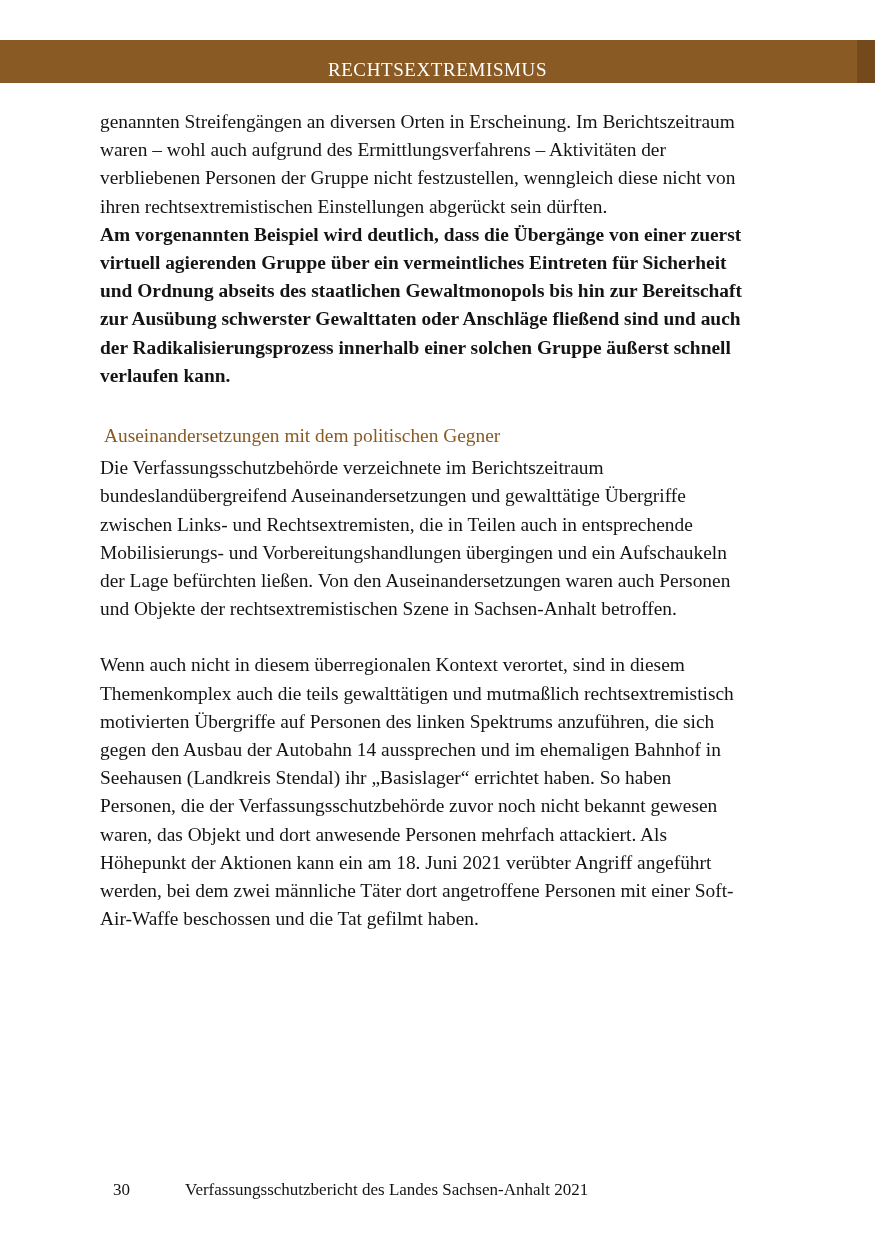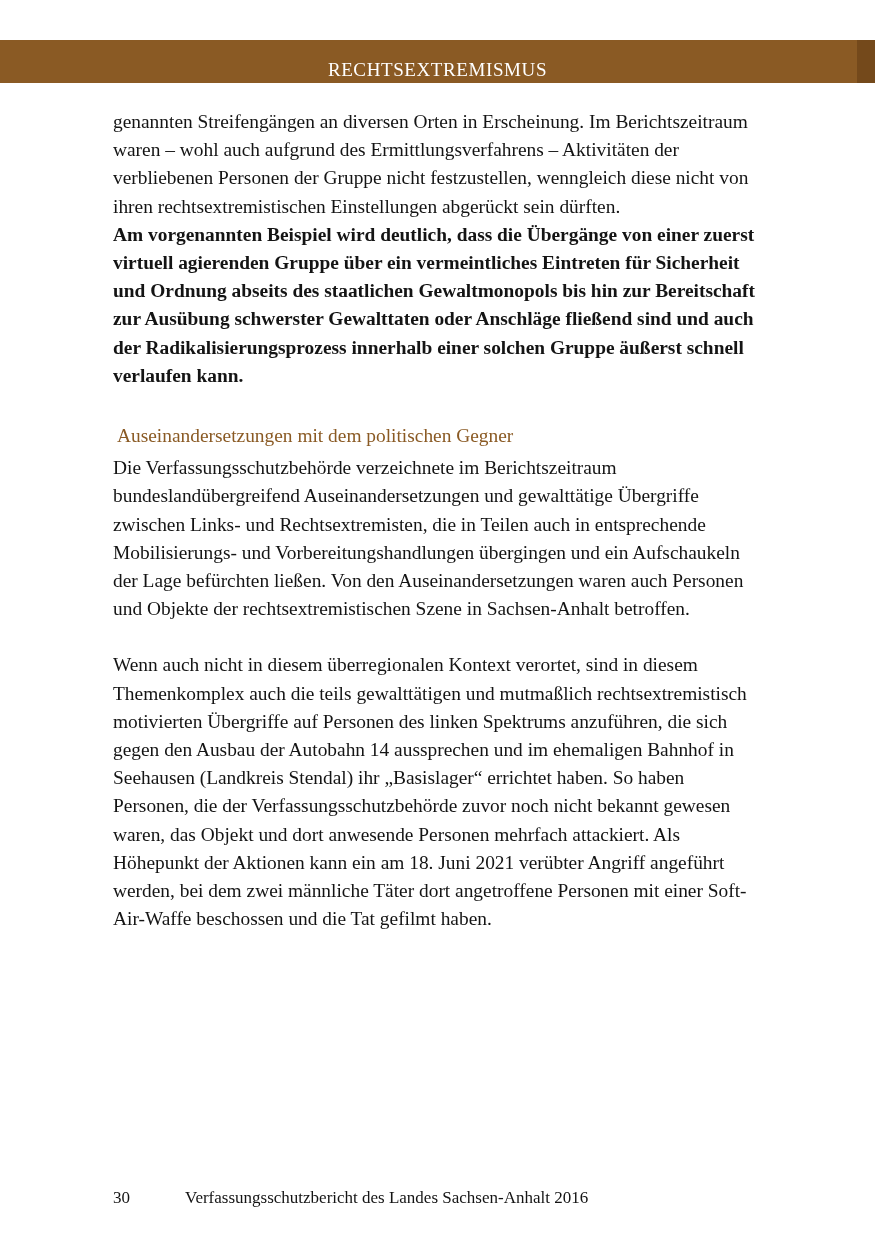--- a/index.html
+++ b/index.html
@@ -51,21 +51,21 @@
     right: 0;
     width: 18px;
     height: 43px;
     background: #74491b;
   }
 
   
   .content {
     position: absolute;
     top: 108px;
-    left: 113px;
+    left: 100px;
     width: 650px;
   }
 
   .para {
     font-family: "Liberation Serif", serif;
     font-size: 19.4px;
     line-height: 28.2px;
     color: #141414;
     margin: 0;
     text-align: left;
@@ -90,21 +90,20 @@
   .footer {
     position: absolute;
     left: 113px;
     top: 1180px;
     width: 680px;
     display: flex;
     align-items: baseline;
     font-family: "Liberation Serif", serif;
     font-size: 17px;
     color: #141414;
-    margin-top: 8px;
   }
   .footer .page-number {
     width: 72px;
     flex: 0 0 72px;
   }
   .footer .footer-text {
     flex: 1 1 auto;
   }
 </style>
 </head>
@@ -130,16 +129,16 @@
     <p class="para">Die Verfassungsschutzbehörde verzeichnete im Berichtszeitraum bundeslandübergreifend Auseinandersetzungen und gewalttätige Übergriffe zwischen Links- und Rechtsextremisten, die in Teilen auch in entsprechende Mobilisierungs- und Vorbereitungshandlungen übergingen und ein Aufschaukeln der Lage befürchten ließen. Von den Auseinandersetzungen waren auch Personen und Objekte der rechtsextremistischen Szene in Sachsen-Anhalt betroffen.</p>
 
     <div class="gap"></div>
 
     <p class="para">Wenn auch nicht in diesem überregionalen Kontext verortet, sind in diesem Themenkomplex auch die teils gewalttätigen und mutmaßlich rechtsextremistisch motivierten Übergriffe auf Personen des linken Spektrums anzuführen, die sich gegen den Ausbau der Autobahn 14 aussprechen und im ehemaligen Bahnhof in Seehausen (Landkreis Stendal) ihr „Basislager“ errichtet haben. So haben Personen, die der Verfassungsschutzbehörde zuvor noch nicht bekannt gewesen waren, das Objekt und dort anwesende Personen mehrfach attackiert. Als Höhepunkt der Aktionen kann ein am 18. Juni 2021 verübter Angriff angeführt werden, bei dem zwei männliche Täter dort angetroffene Personen mit einer Soft-Air-Waffe beschossen und die Tat gefilmt haben.</p>
 
   </div>
 
   <div class="footer">
     <span class="page-number">30</span>
-    <span class="footer-text">Verfassungsschutzbericht des Landes Sachsen-Anhalt 2016</span>
+    <span class="footer-text">Verfassungsschutzbericht des Landes Sachsen-Anhalt 2021</span>
   </div>
 
 </div>
 
 </body></html>

